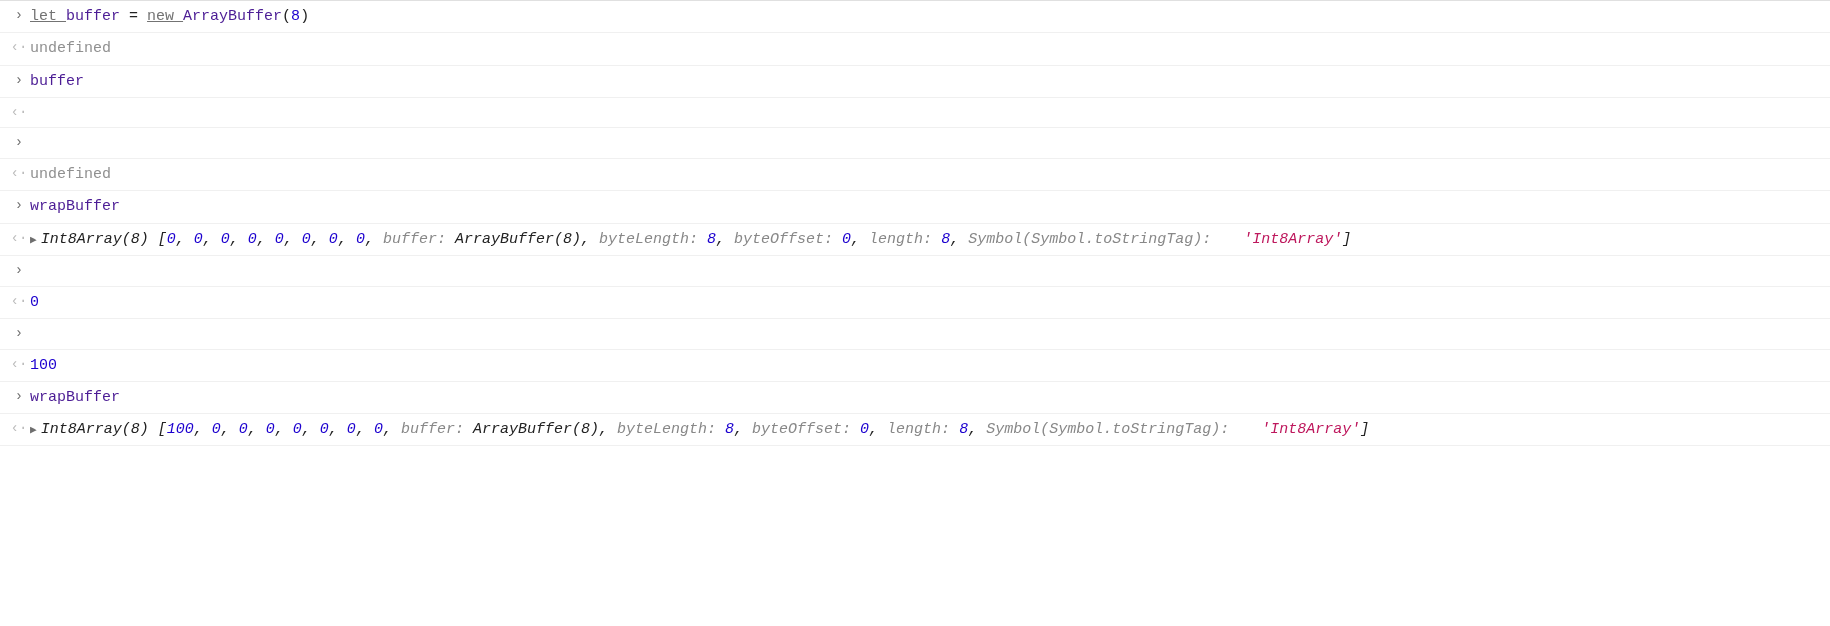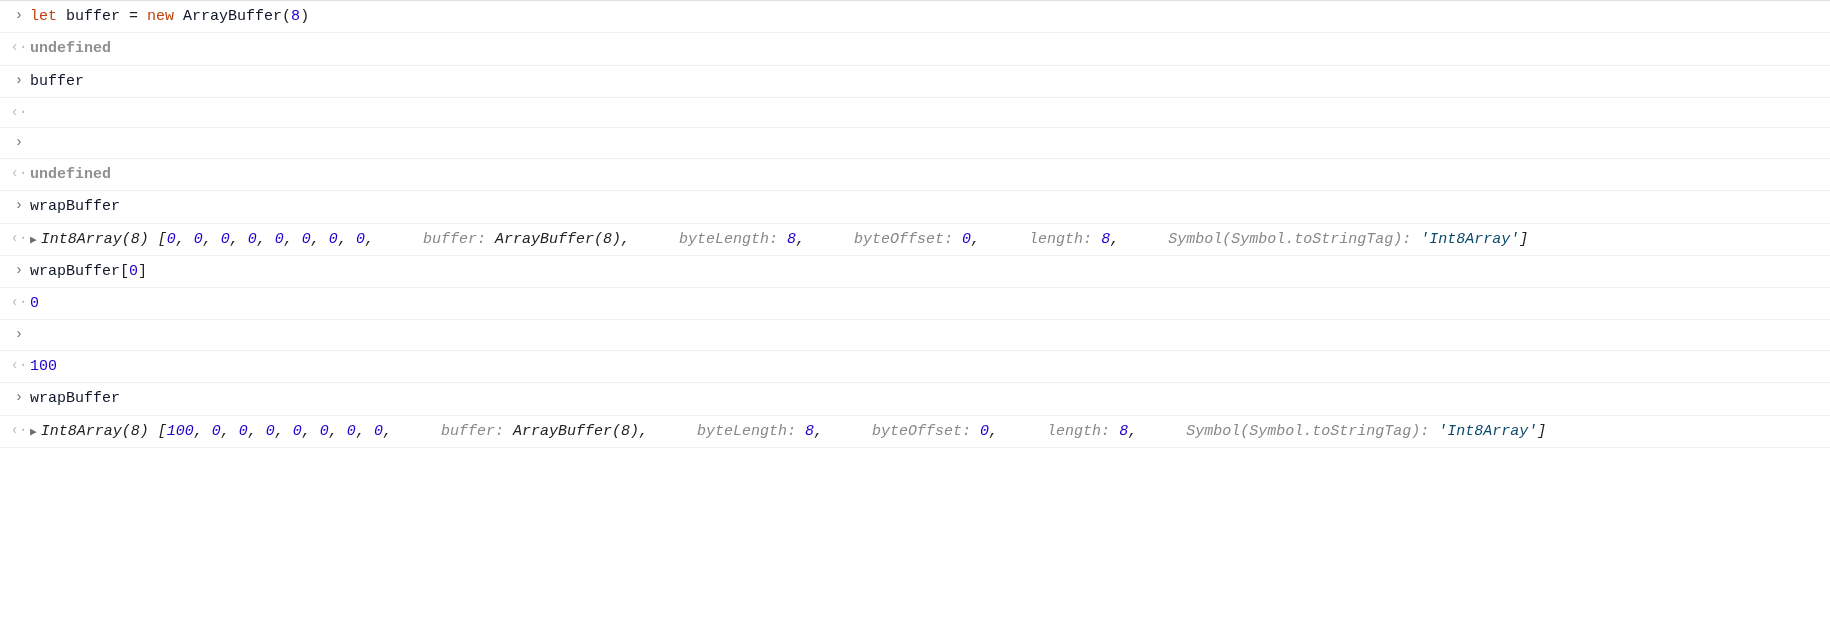--- a/index.html
+++ b/index.html
@@ -38,28 +38,28 @@
     white-space: pre-wrap;
   }
   .expander {
     display: inline-block;
     color: #6e6e6e;
     font-size: 11px;
     margin-right: 4px;
     vertical-align: baseline;
     cursor: pointer;
   }
-  .tok-kw   { color: #c2410c; }          
+  .tok-kw   { color: #737373; text-decoration: underline; }          
   .tok-num  { color: #1c00cf; }          
-  .tok-str  { color: #0c4a6e; }          
+  .tok-str  { color: #be185d; margin-left: 23px; }          
   .tok-pun  { color: #222; }             
-  .tok-id   { color: #0f172a; }             
-  .tok-grey { color: #888; font-style: italic; margin-left: 40px; }   
+  .tok-id   { color: #4c1d95; }             
+  .tok-grey { color: #888; font-style: italic; }   
   .tok-objtype { color: #222; font-style: italic; }
-  .tok-undef   { color: #909090; font-weight: bold; }                 
+  .tok-undef   { color: #909090; }                 
   .italic { font-style: italic; }
 </style>
 </head>
 <body>
 
 <div class="console" id="console-root">
     <div class="row first">
       <div class="gutter in">›</div>
       <div class="content"><span class="tok-kw">let </span><span class="tok-id">buffer </span><span class="tok-pun">= </span><span class="tok-kw">new </span><span class="tok-id">ArrayBuffer</span><span class="tok-pun">(</span><span class="tok-num">8</span><span class="tok-pun">)</span></div>
     </div>
@@ -84,21 +84,20 @@
     <div class="row">
       <div class="gutter in">›</div>
       <div class="content"><span class="tok-id">wrapBuffer</span></div>
     </div>
     <div class="row">
       <div class="gutter out">‹·</div>
       <div class="content"><span class="expander">▶</span><span class="tok-objtype">Int8Array(8) </span><span class="italic">[</span><span class="tok-num italic">0</span><span class="italic">, </span><span class="tok-num italic">0</span><span class="italic">, </span><span class="tok-num italic">0</span><span class="italic">, </span><span class="tok-num italic">0</span><span class="italic">, </span><span class="tok-num italic">0</span><span class="italic">, </span><span class="tok-num italic">0</span><span class="italic">, </span><span class="tok-num italic">0</span><span class="italic">, </span><span class="tok-num italic">0</span><span class="italic">, </span><span class="tok-grey">buffer: </span><span class="italic">ArrayBuffer(8)</span><span class="italic">, </span><span class="tok-grey">byteLength: </span><span class="tok-num italic">8</span><span class="italic">, </span><span class="tok-grey">byteOffset: </span><span class="tok-num italic">0</span><span class="italic">, </span><span class="tok-grey">length: </span><span class="tok-num italic">8</span><span class="italic">, </span><span class="tok-grey">Symbol(Symbol.toStringTag): </span><span class="tok-str italic">'Int8Array'</span><span class="italic">]</span></div>
     </div>
     <div class="row">
       <div class="gutter in">›</div>
-      <div class="content"><span class="tok-id">wrapBuffer</span><span class="tok-pun">[</span><span class="tok-num">0</span><span class="tok-pun">]</span></div>
     </div>
     <div class="row">
       <div class="gutter out">‹·</div>
       <div class="content"><span class="tok-num">0</span></div>
     </div>
     <div class="row">
       <div class="gutter in">›</div>
     </div>
     <div class="row">
       <div class="gutter out">‹·</div>

